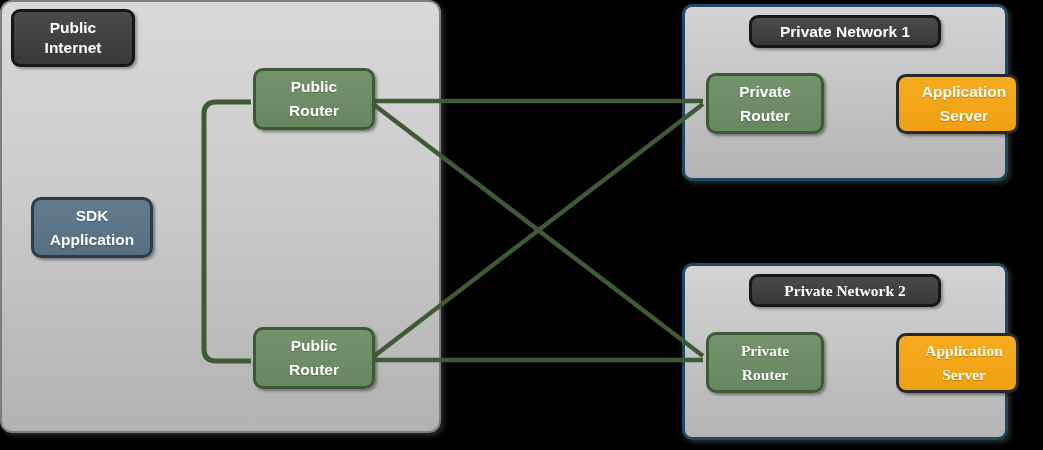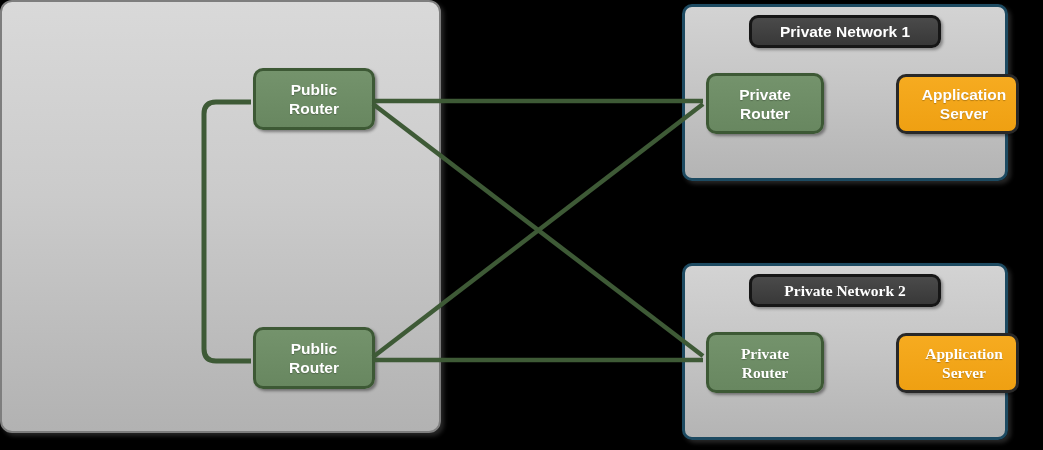--- a/index.html
+++ b/index.html
@@ -60,21 +60,21 @@
     position: absolute;
     box-sizing: border-box;
     display: flex;
     align-items: center;
     justify-content: center;
     text-align: center;
     border-radius: 10px;
     color: #ffffff;
     font-weight: bold;
     font-size: 15.5px;
-    line-height: 19px;
+    line-height: 24px;
     box-shadow: 2px 2px 3px rgba(0,0,0,0.4);
     text-shadow: 0 1px 1px rgba(0,0,0,0.25);
   }
   .node .lbl { display: inline-block; }
 
   .router {
     background: linear-gradient(to bottom, #74936c 0%, #688760 100%);
     border: 3px solid #3d5935;
   }
   .router .lbl { max-width: 72px; }
@@ -113,22 +113,28 @@
     height: 450px;
     pointer-events: none;
   }
 </style>
 </head>
 <body>
 
 <div class="stage">
 
   <div class="container public-internet">
+    <div class="badge pi-badge">
+      <span class="lbl">Public Internet</span>
+    </div>
     <div class="node router top-router">
       <span class="lbl">Public Router</span>
+    </div>
+    <div class="node sdk">
+      <span class="lbl">SDK Application</span>
     </div>
     <div class="node router bottom-router">
       <span class="lbl">Public Router</span>
     </div>
   </div>
 
   <div class="container network network1">
     <div class="badge net-badge">
       <span class="lbl">Private Network 1</span>
     </div>

